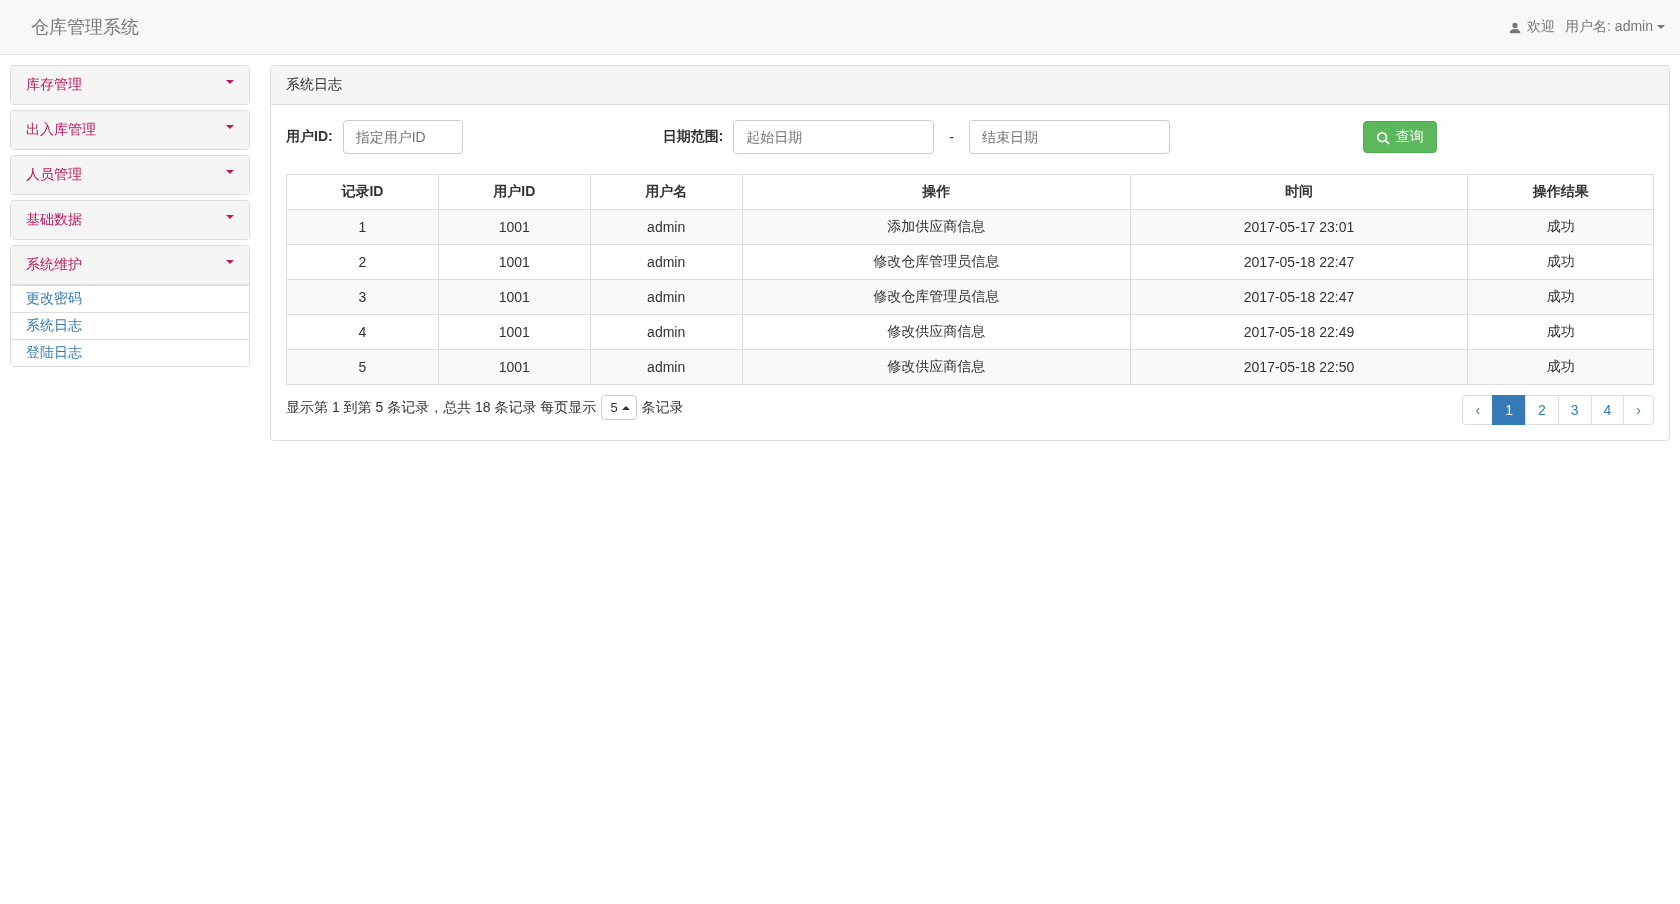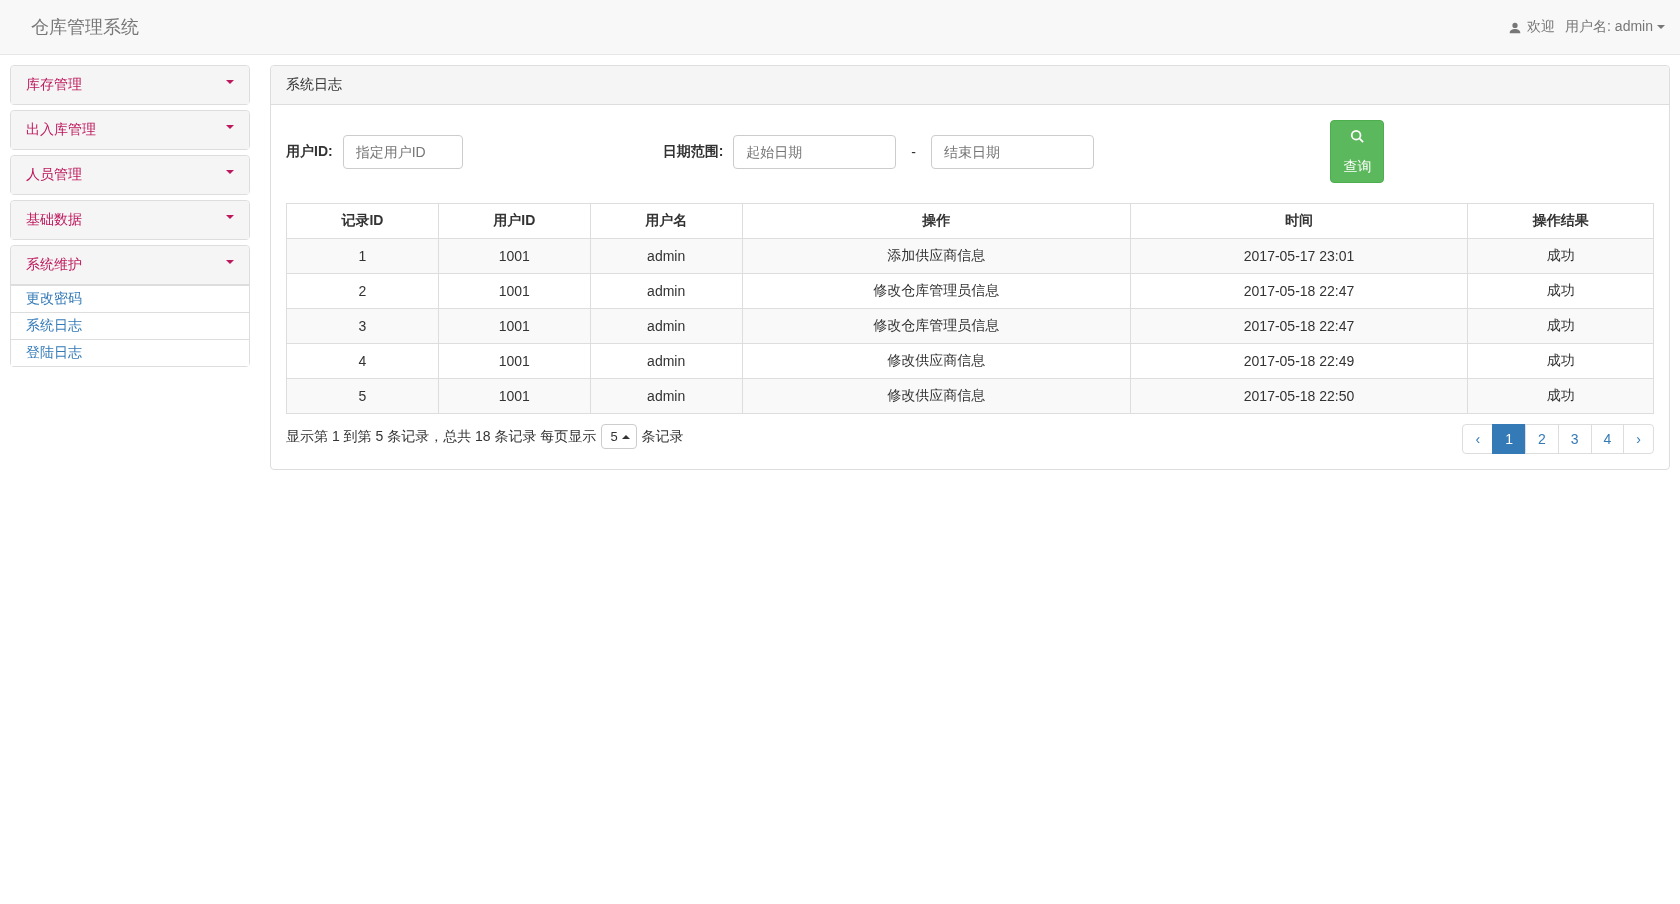--- a/index.html
+++ b/index.html
@@ -28,25 +28,25 @@
 
 .main-panel { border: 1px solid #ddd; border-radius: 4px; }
 .main-panel-heading { background: #f5f5f5; border-bottom: 1px solid #ddd; padding: 10px 15px; border-radius: 4px 4px 0 0; }
 .main-panel-body { padding: 15px; }
 
 
 .search-row { display: flex; align-items: center; gap: 10px; margin-bottom: 20px; }
 .search-row label { font-weight: bold; white-space: nowrap; }
 .form-control { display: inline-block; height: 34px; padding: 6px 12px; font-size: 14px; line-height: 1.42857143; color: #555; background: #fff; border: 1px solid #ccc; border-radius: 4px; }
 .input-sm { width: 120px; }
-.input-date { width: 163px; }
+.input-date { width: 201px; }
 .date-sep { padding: 0 5px; }
 .spacer { flex: 0 0 180px; }
 
-.btn { display: inline-flex; align-items: center; gap: 15px; padding: 6px 12px; font-size: 14px; border-radius: 4px; border: 1px solid transparent; cursor: pointer; flex-direction: column; }
+.btn { display: inline-flex; align-items: center; gap: 6px; padding: 6px 12px; font-size: 14px; border-radius: 4px; border: 1px solid transparent; cursor: pointer; }
 .btn-success { color: #fff; background: #5cb85c; border-color: #4cae4c; }
 
 
 .table { width: 100%; border-collapse: collapse; margin-bottom: 10px; border: 1px solid #ddd; }
 .table th, .table td { padding: 8px; border: 1px solid #ddd; text-align: center; vertical-align: middle; }
 .table th { background: #fff; font-weight: bold; }
 .table tbody tr:nth-child(odd) { background: #f9f9f9; }
 
 
 .table-footer { display: flex; justify-content: space-between; align-items: flex-start; }

